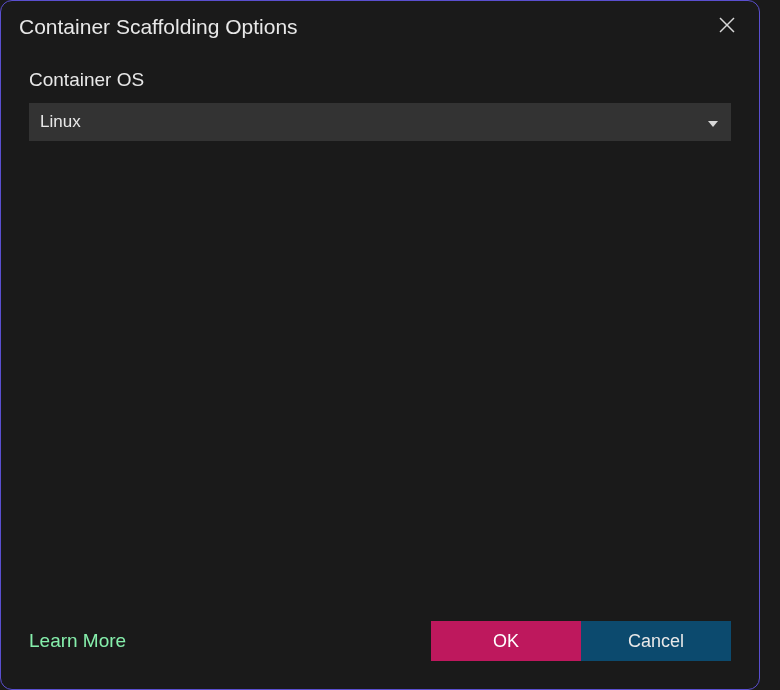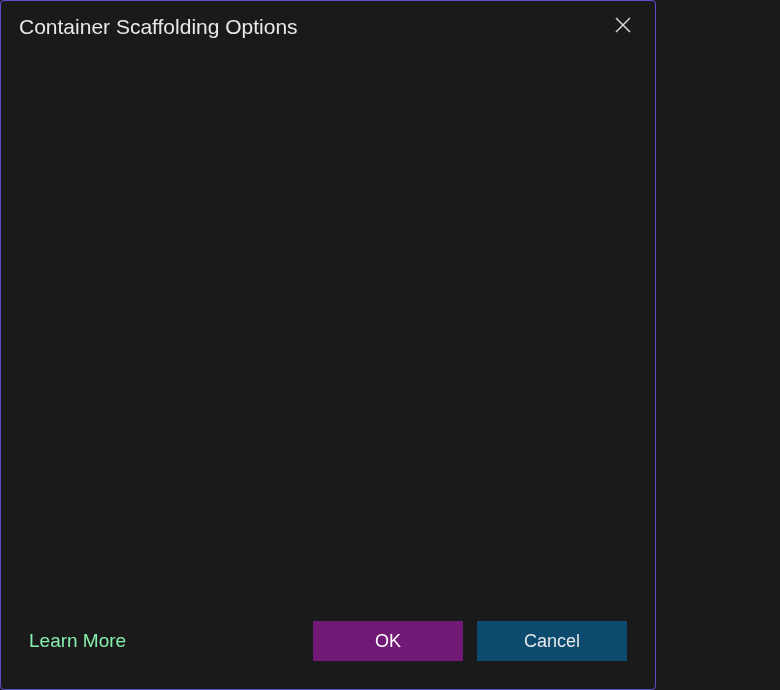--- a/index.html
+++ b/index.html
@@ -8,25 +8,25 @@
       padding: 0;
     }
     body {
       width: 780px;
       height: 690px;
       background: #1a1a1a;
       font-family: "Segoe UI", Arial, sans-serif;
       overflow: hidden;
     }
     .dialog {
-      width: 656px;
+      width: 760px;
       height: 690px;
       background: #1a1a1a;
       border: 1px solid #5a4fcf;
-      border-radius: 4px;
+      border-radius: 12px;
       display: flex;
       flex-direction: column;
       position: relative;
     }
     .titlebar {
       display: flex;
       align-items: center;
       justify-content: space-between;
       padding: 12px 18px 8px 18px;
     }
@@ -114,23 +114,22 @@
       height: 40px;
       border: none;
       font-size: 18px;
       cursor: pointer;
       display: flex;
       align-items: center;
       justify-content: center;
       font-family: inherit;
     }
     .btn-primary {
-      background: #701a75;
+      background: #be185d;
       color: #ffffff;
-      margin-right: 14px;
     }
     .btn-secondary {
       background: #0c4a6e;
       color: #e8e8e8;
     }
   </style>
 </head>
 <body>
 
 <div class="dialog">
@@ -141,20 +140,31 @@
         <svg viewBox="0 0 18 18" fill="none">
             <line x1="2" y1="2" x2="16" y2="16"></line>
             <line x1="16" y1="2" x2="2" y2="16"></line>
           </svg>
       </span>
     </div>
   </div>
 
   <div class="content">
 
+    <div class="field-group">
+      <label class="field-label">Container OS</label>
+      <div class="select">
+        <span>Linux</span>
+        <span class="chevron">
+          <svg viewBox="0 0 10 6">
+              <path d="M0 0 L5 6 L10 0 Z" fill="currentColor"></path>
+            </svg>
+        </span>
+      </div>
+    </div>
 
 
 
   </div>
 
   <div class="footer">
     <a class="learn-more">Learn More</a>
     <div class="spacer"></div>
     <button class="btn btn-primary">OK</button>
     <button class="btn btn-secondary">Cancel</button>

